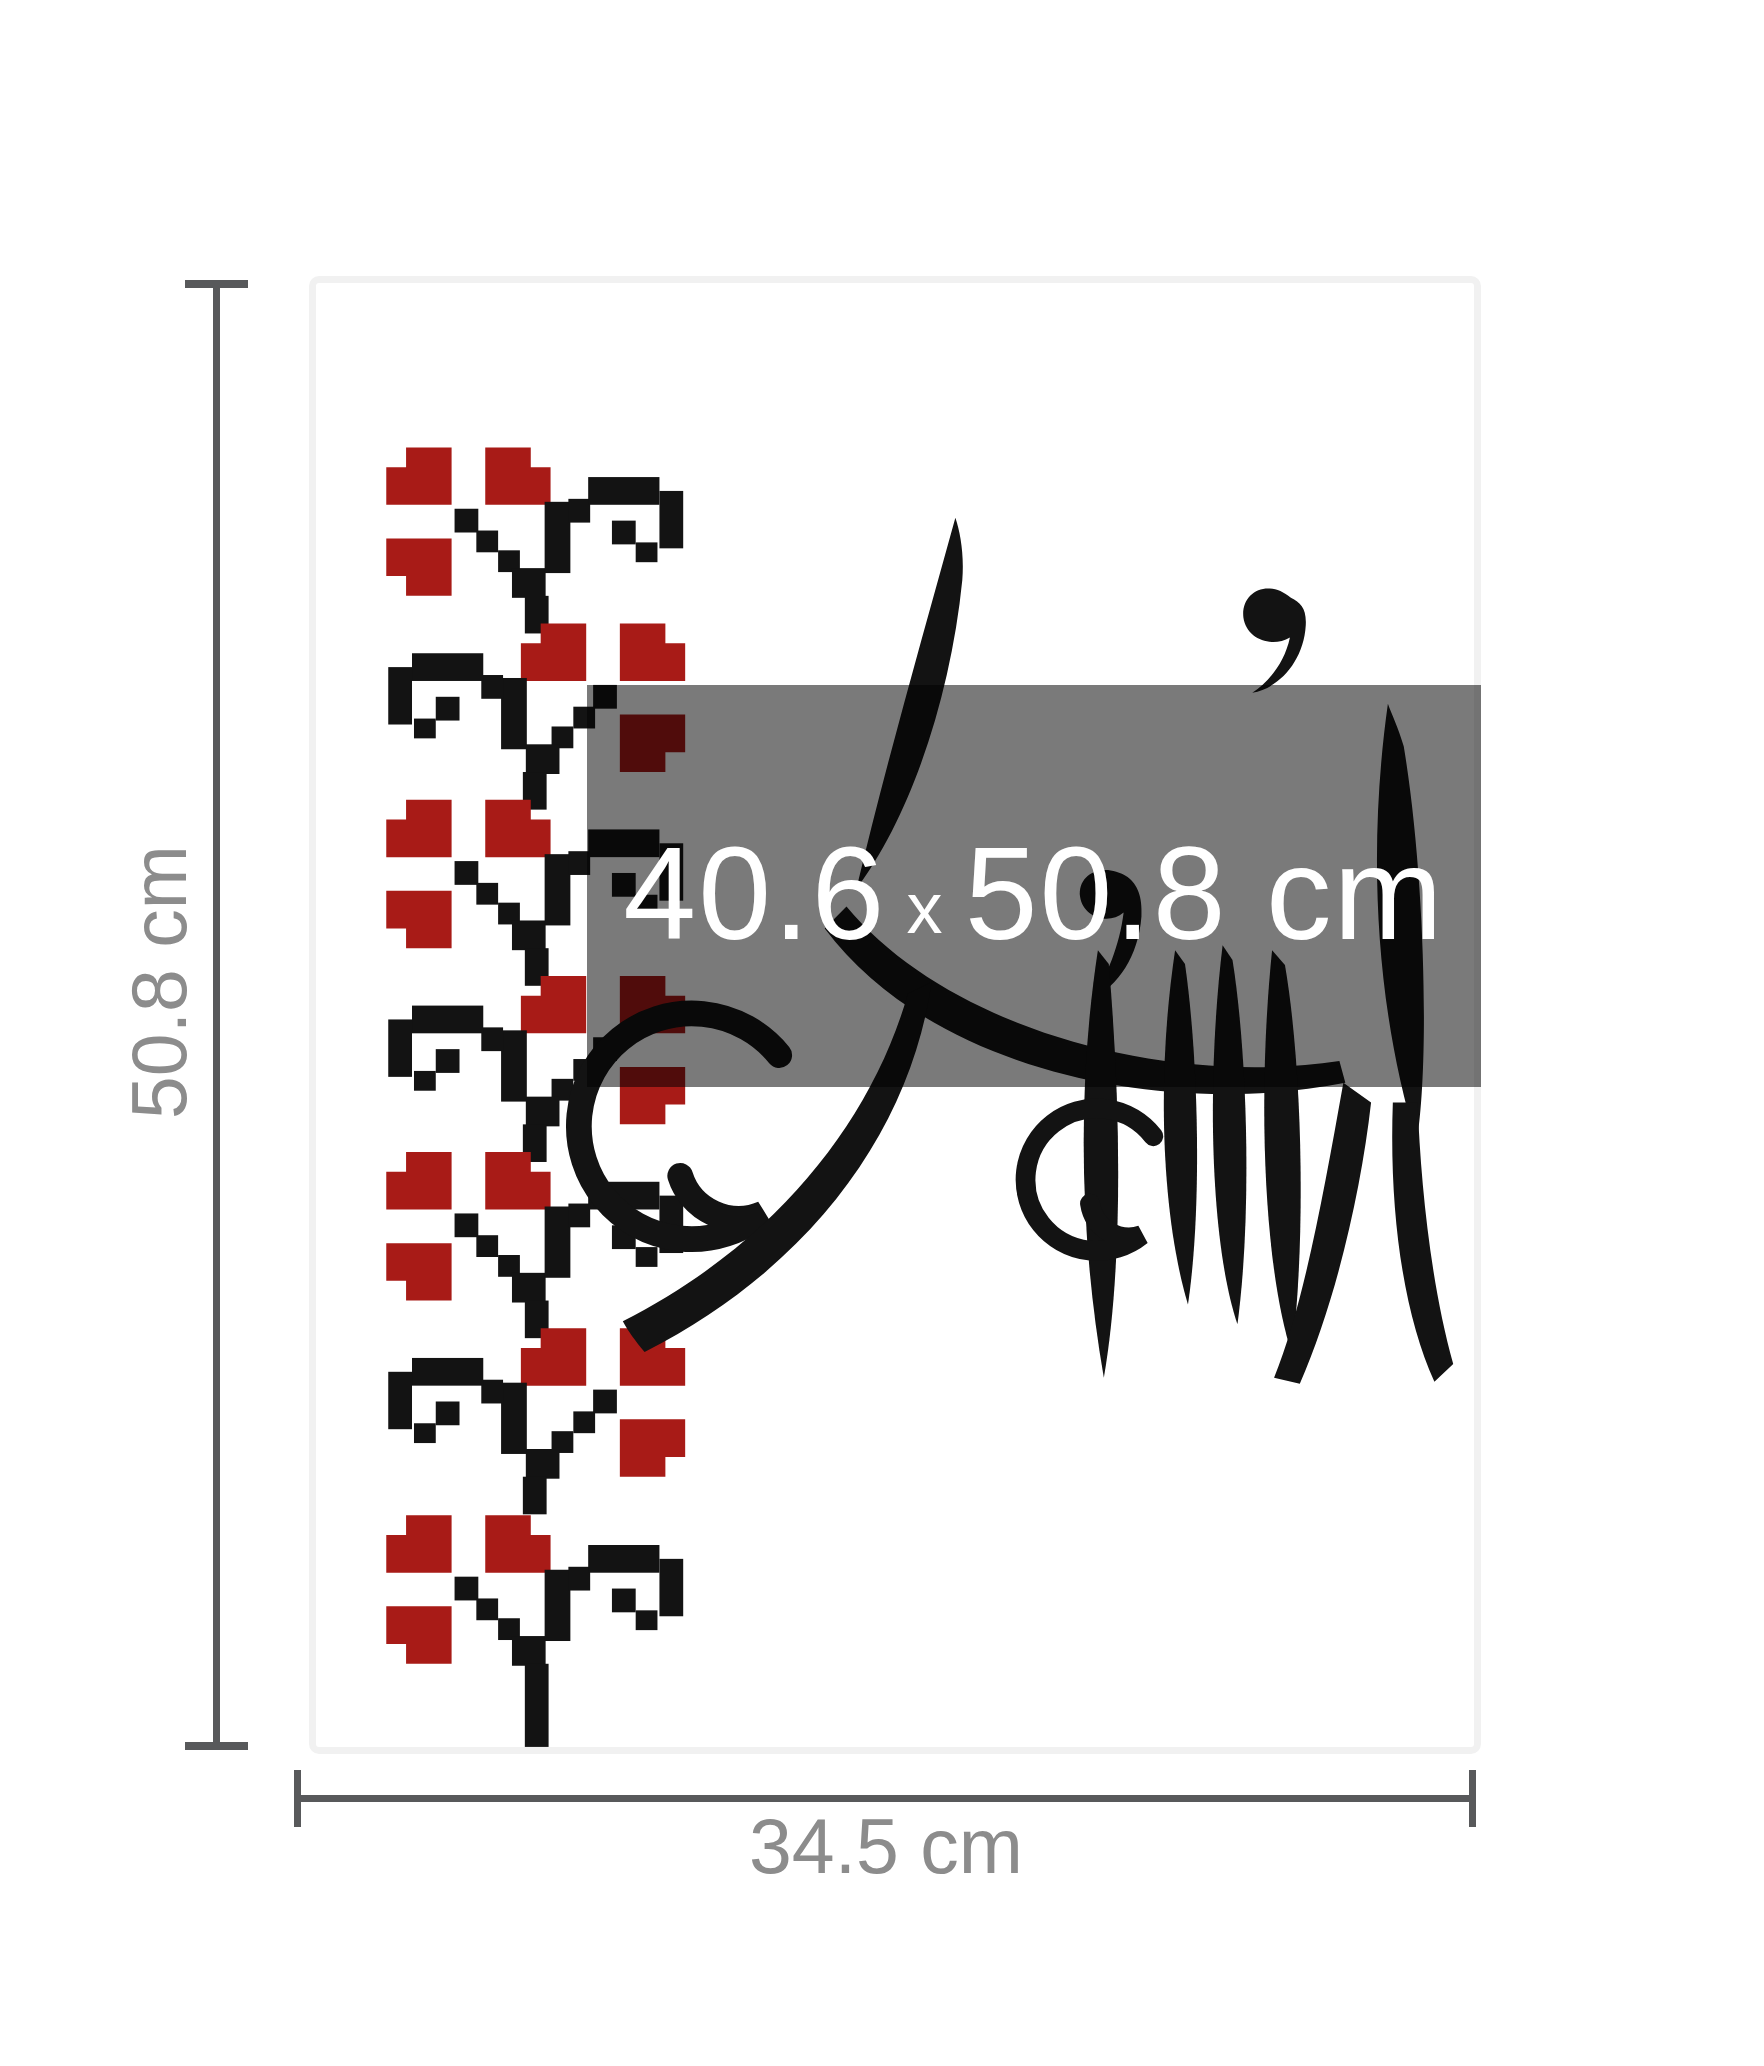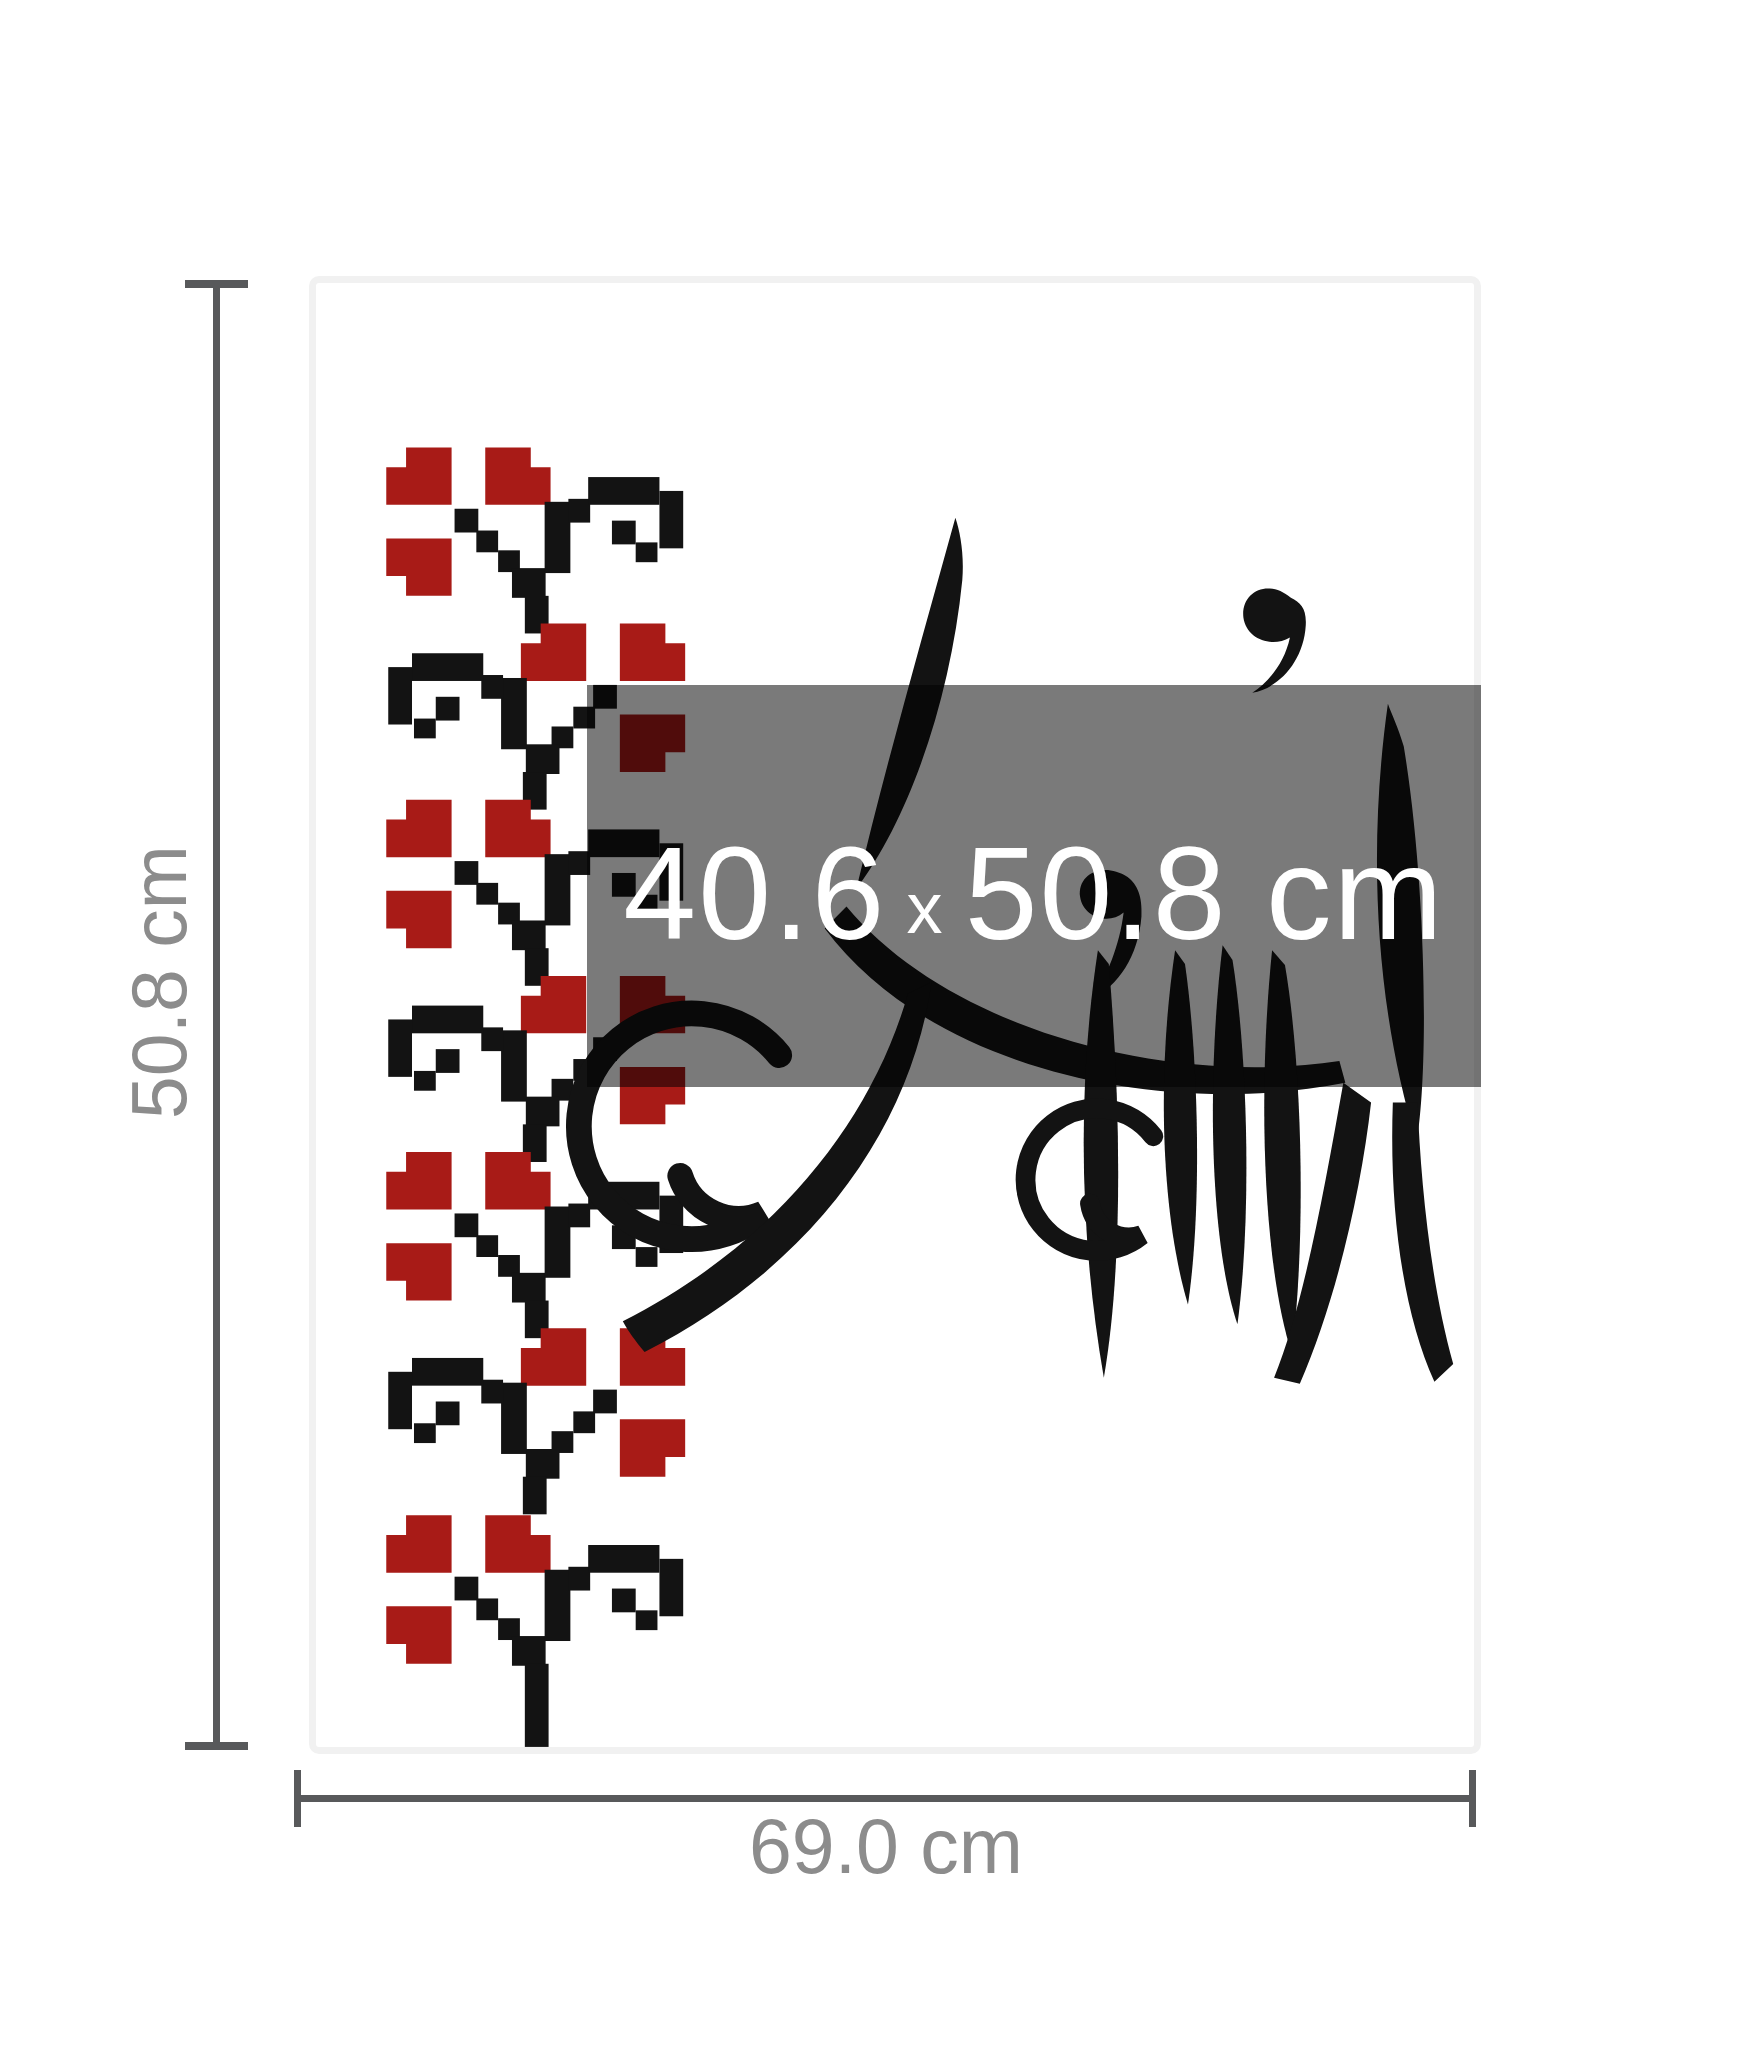--- a/index.html
+++ b/index.html
@@ -166,20 +166,20 @@
   </div>
 
   <div class="dim v-line"></div>
   <div class="dim v-cap-top"></div>
   <div class="dim v-cap-bottom"></div>
   <div class="dim-label height-label">50.8 cm</div>
 
   <div class="dim h-line"></div>
   <div class="dim h-cap-left"></div>
   <div class="dim h-cap-right"></div>
-  <div class="dim-label width-label">69.0 cm</div>
+  <div class="dim-label width-label">34.5 cm</div>
 
   <div class="size-band">
     <div class="size-text"><span>40.6</span><span class="sep">x</span><span>50.8 cm</span></div>
   </div>
 
 </div>
 
 
 </body></html>

